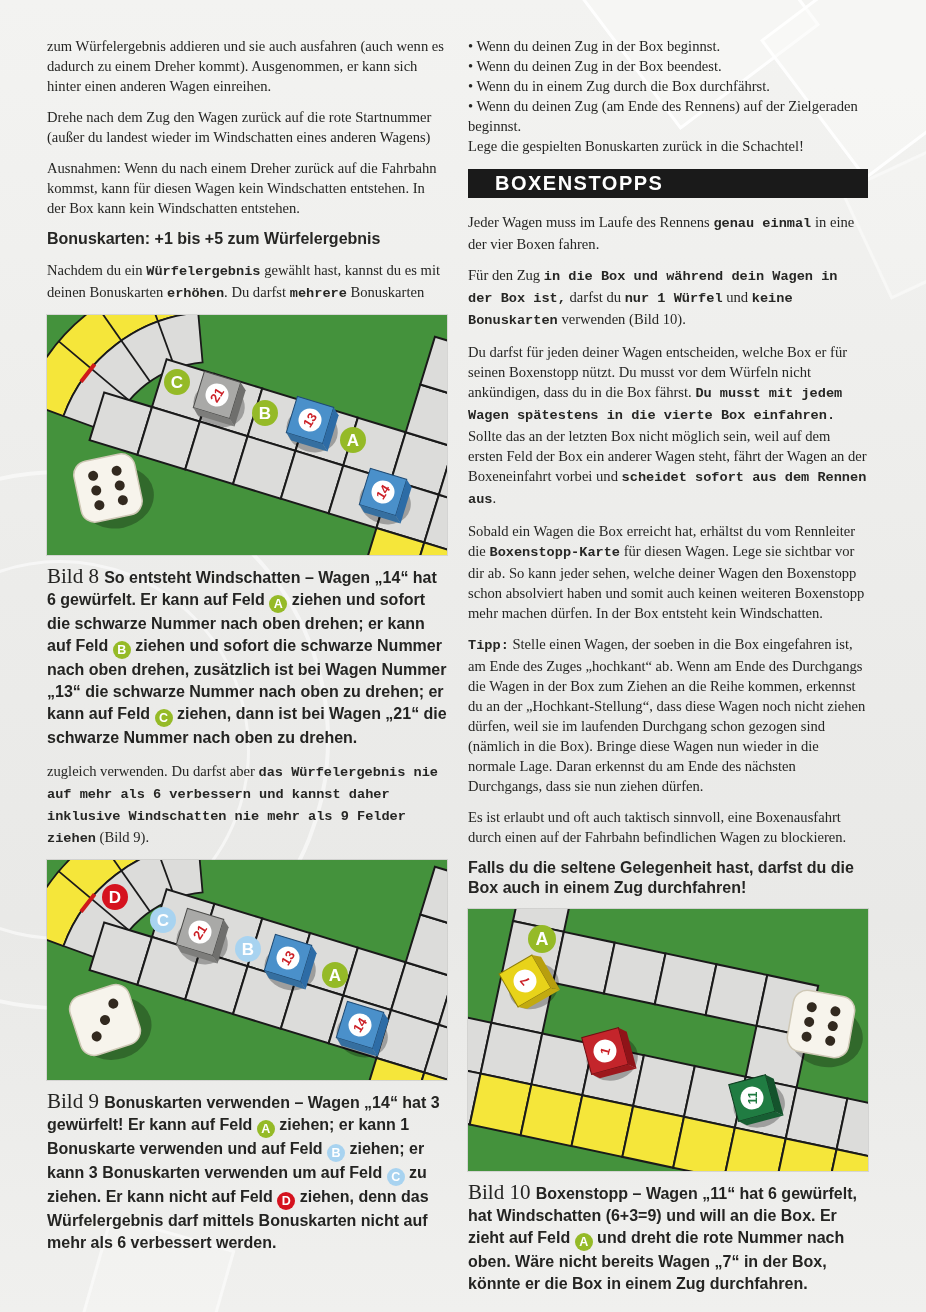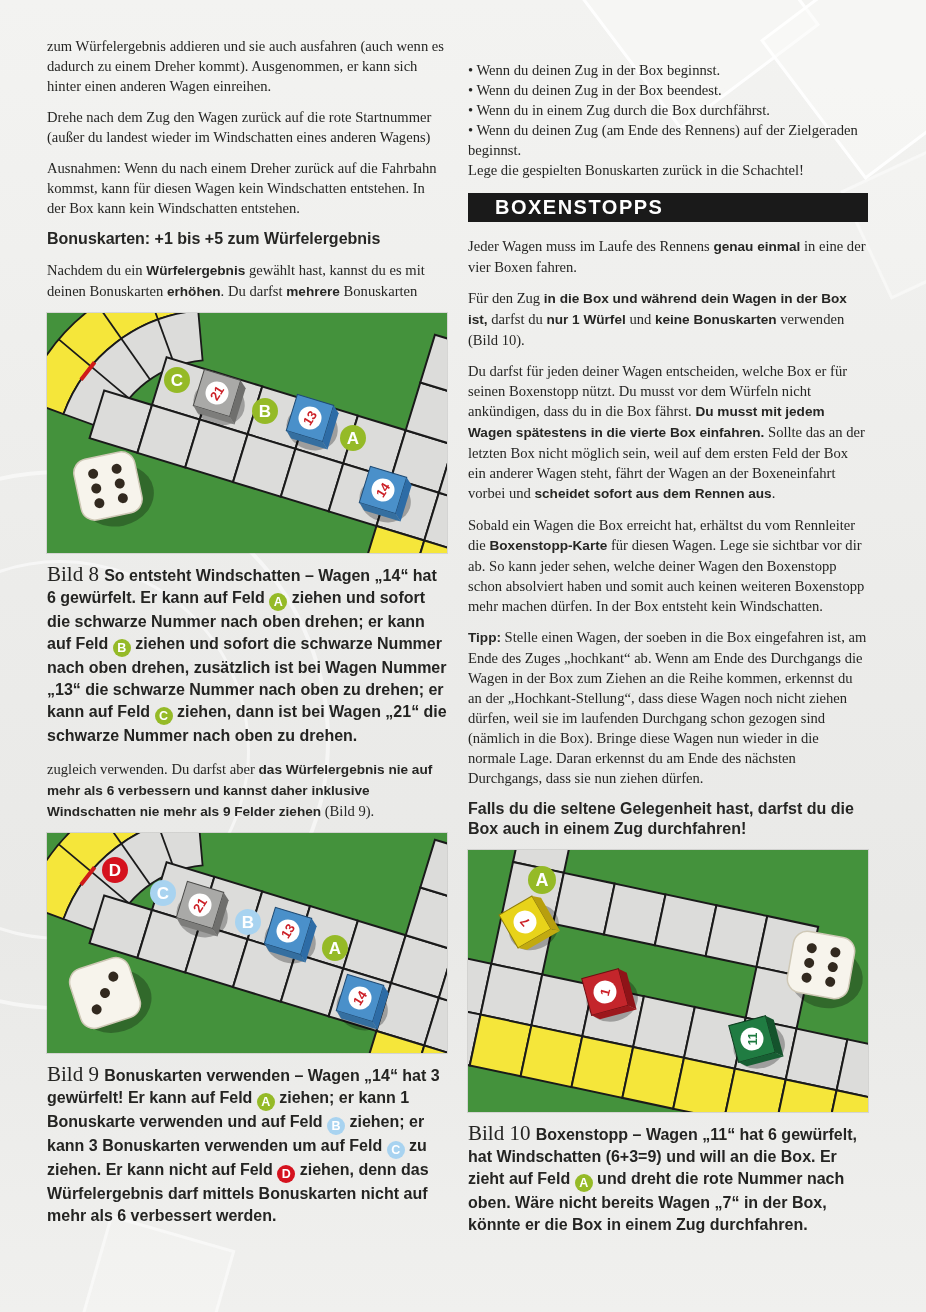--- a/index.html
+++ b/index.html
@@ -10,24 +10,24 @@
     color: #262624;
     background: linear-gradient(180deg,#f3f3f1 0%, #ececea 45%, #e9e9e7 70%, #f0f0ee 100%);
     overflow: hidden;
   }
   
   .bgdeco { position:absolute; border:3px solid rgba(255,255,255,0.9); background:rgba(250,250,248,0.45); z-index:0; }
   .bgring { position:absolute; border:4px solid rgba(255,255,255,0.55); border-radius:50%; background:transparent; z-index:0; }
 
   .col { position:absolute; top:36px; width:400px; z-index:1; }
   .col-left  { left:47px; }
-  .col-right { left:468px;margin-top:24px; }
+  .col-right { left:468px; }
 
   .para { font-size:14.6px; line-height:20px; margin-bottom:11px; }
-  .para .bb, .bb { font-family:Liberation Sans, sans-serif; font-weight:700; font-size:13.6px; }
+  .para .bb, .bb { font-family:Liberation Mono, monospace; font-weight:700; font-size:13.6px; }
   .bullet { font-size:14.6px; line-height:20px; margin-bottom:0; }
   .bhead { font-family:"Liberation Sans", sans-serif; font-weight:700; font-size:16px; line-height:20px; margin:3px 0 11px; }
   .lege { margin-bottom:13px; }
 
   .section-bar {
     background:#1a1a1a; color:#ffffff; height:29px; line-height:29px;
     font-family:"Liberation Sans", sans-serif; font-weight:700; font-size:20px;
     letter-spacing:1.5px; padding-left:27px; margin:2px 0 14px;
   }
 
@@ -248,20 +248,21 @@
   <div class="bullet">• Wenn du deinen Zug (am Ende des Rennens) auf der Zielgeraden beginnst.</div>
   <div class="bullet lege">Lege die gespielten Bonuskarten zurück in die Schachtel!</div>
 
   <div class="section-bar">BOXENSTOPPS</div>
 
   <div class="para"><span>Jeder Wagen muss im Laufe des Rennens </span><span class="bb">genau einmal</span><span> in eine der vier Boxen fahren.</span></div>
   <div class="para"><span>Für den Zug </span><span class="bb">in die Box und während dein Wagen in der Box ist,</span><span> darfst du </span><span class="bb">nur 1 Würfel</span><span> und </span><span class="bb">keine Bonuskarten</span><span> verwenden (Bild 10).</span></div>
   <div class="para"><span>Du darfst für jeden deiner Wagen entscheiden, welche Box er für seinen Boxenstopp nützt. Du musst vor dem Würfeln nicht ankündigen, dass du in die Box fährst. </span><span class="bb">Du musst mit jedem Wagen spätestens in die vierte Box einfahren.</span><span> Sollte das an der letzten Box nicht möglich sein, weil auf dem ersten Feld der Box ein anderer Wagen steht, fährt der Wagen an der Boxeneinfahrt vorbei und </span><span class="bb">scheidet sofort aus dem Rennen aus</span><span>.</span></div>
   <div class="para"><span>Sobald ein Wagen die Box erreicht hat, erhältst du vom Rennleiter die </span><span class="bb">Boxenstopp-Karte</span><span> für diesen Wagen. Lege sie sichtbar vor dir ab. So kann jeder sehen, welche deiner Wagen den Boxenstopp schon absolviert haben und somit auch keinen weiteren Boxenstopp mehr machen dürfen. In der Box entsteht kein Windschatten.</span></div>
   <div class="para"><span class="bb">Tipp:</span><span> Stelle einen Wagen, der soeben in die Box eingefahren ist, am Ende des Zuges „hochkant“ ab. Wenn am Ende des Durchgangs die Wagen in der Box zum Ziehen an die Reihe kommen, erkennst du an der „Hochkant-Stellung“, dass diese Wagen noch nicht ziehen dürfen, weil sie im laufenden Durchgang schon gezogen sind (nämlich in die Box). Bringe diese Wagen nun wieder in die normale Lage. Daran erkennst du am Ende des nächsten Durchgangs, dass sie nun ziehen dürfen.</span></div>
+  <div class="para">Es ist erlaubt und oft auch taktisch sinnvoll, eine Boxenausfahrt durch einen auf der Fahrbahn befindlichen Wagen zu blockieren.</div>
   <div class="bhead">Falls du die seltene Gelegenheit hast, darfst du die Box auch in einem Zug durchfahren!</div>
 
   <div class="figure" style="margin-top:9px;">
     <svg width="400" height="262" viewBox="0 0 400 262" xmlns="http://www.w3.org/2000/svg">
       <rect width="400" height="262" fill="#44923c"></rect>
       <g transform="translate(45,12) rotate(12)" fill="#dcdcda" stroke="#1a1a1a" stroke-width="2">
         <rect x="0" y="-52" width="52" height="52"></rect>
         <rect x="0" y="0" width="52" height="52"></rect>
           <rect x="52" y="0" width="52" height="52"></rect>
           <rect x="104" y="0" width="52" height="52"></rect>

